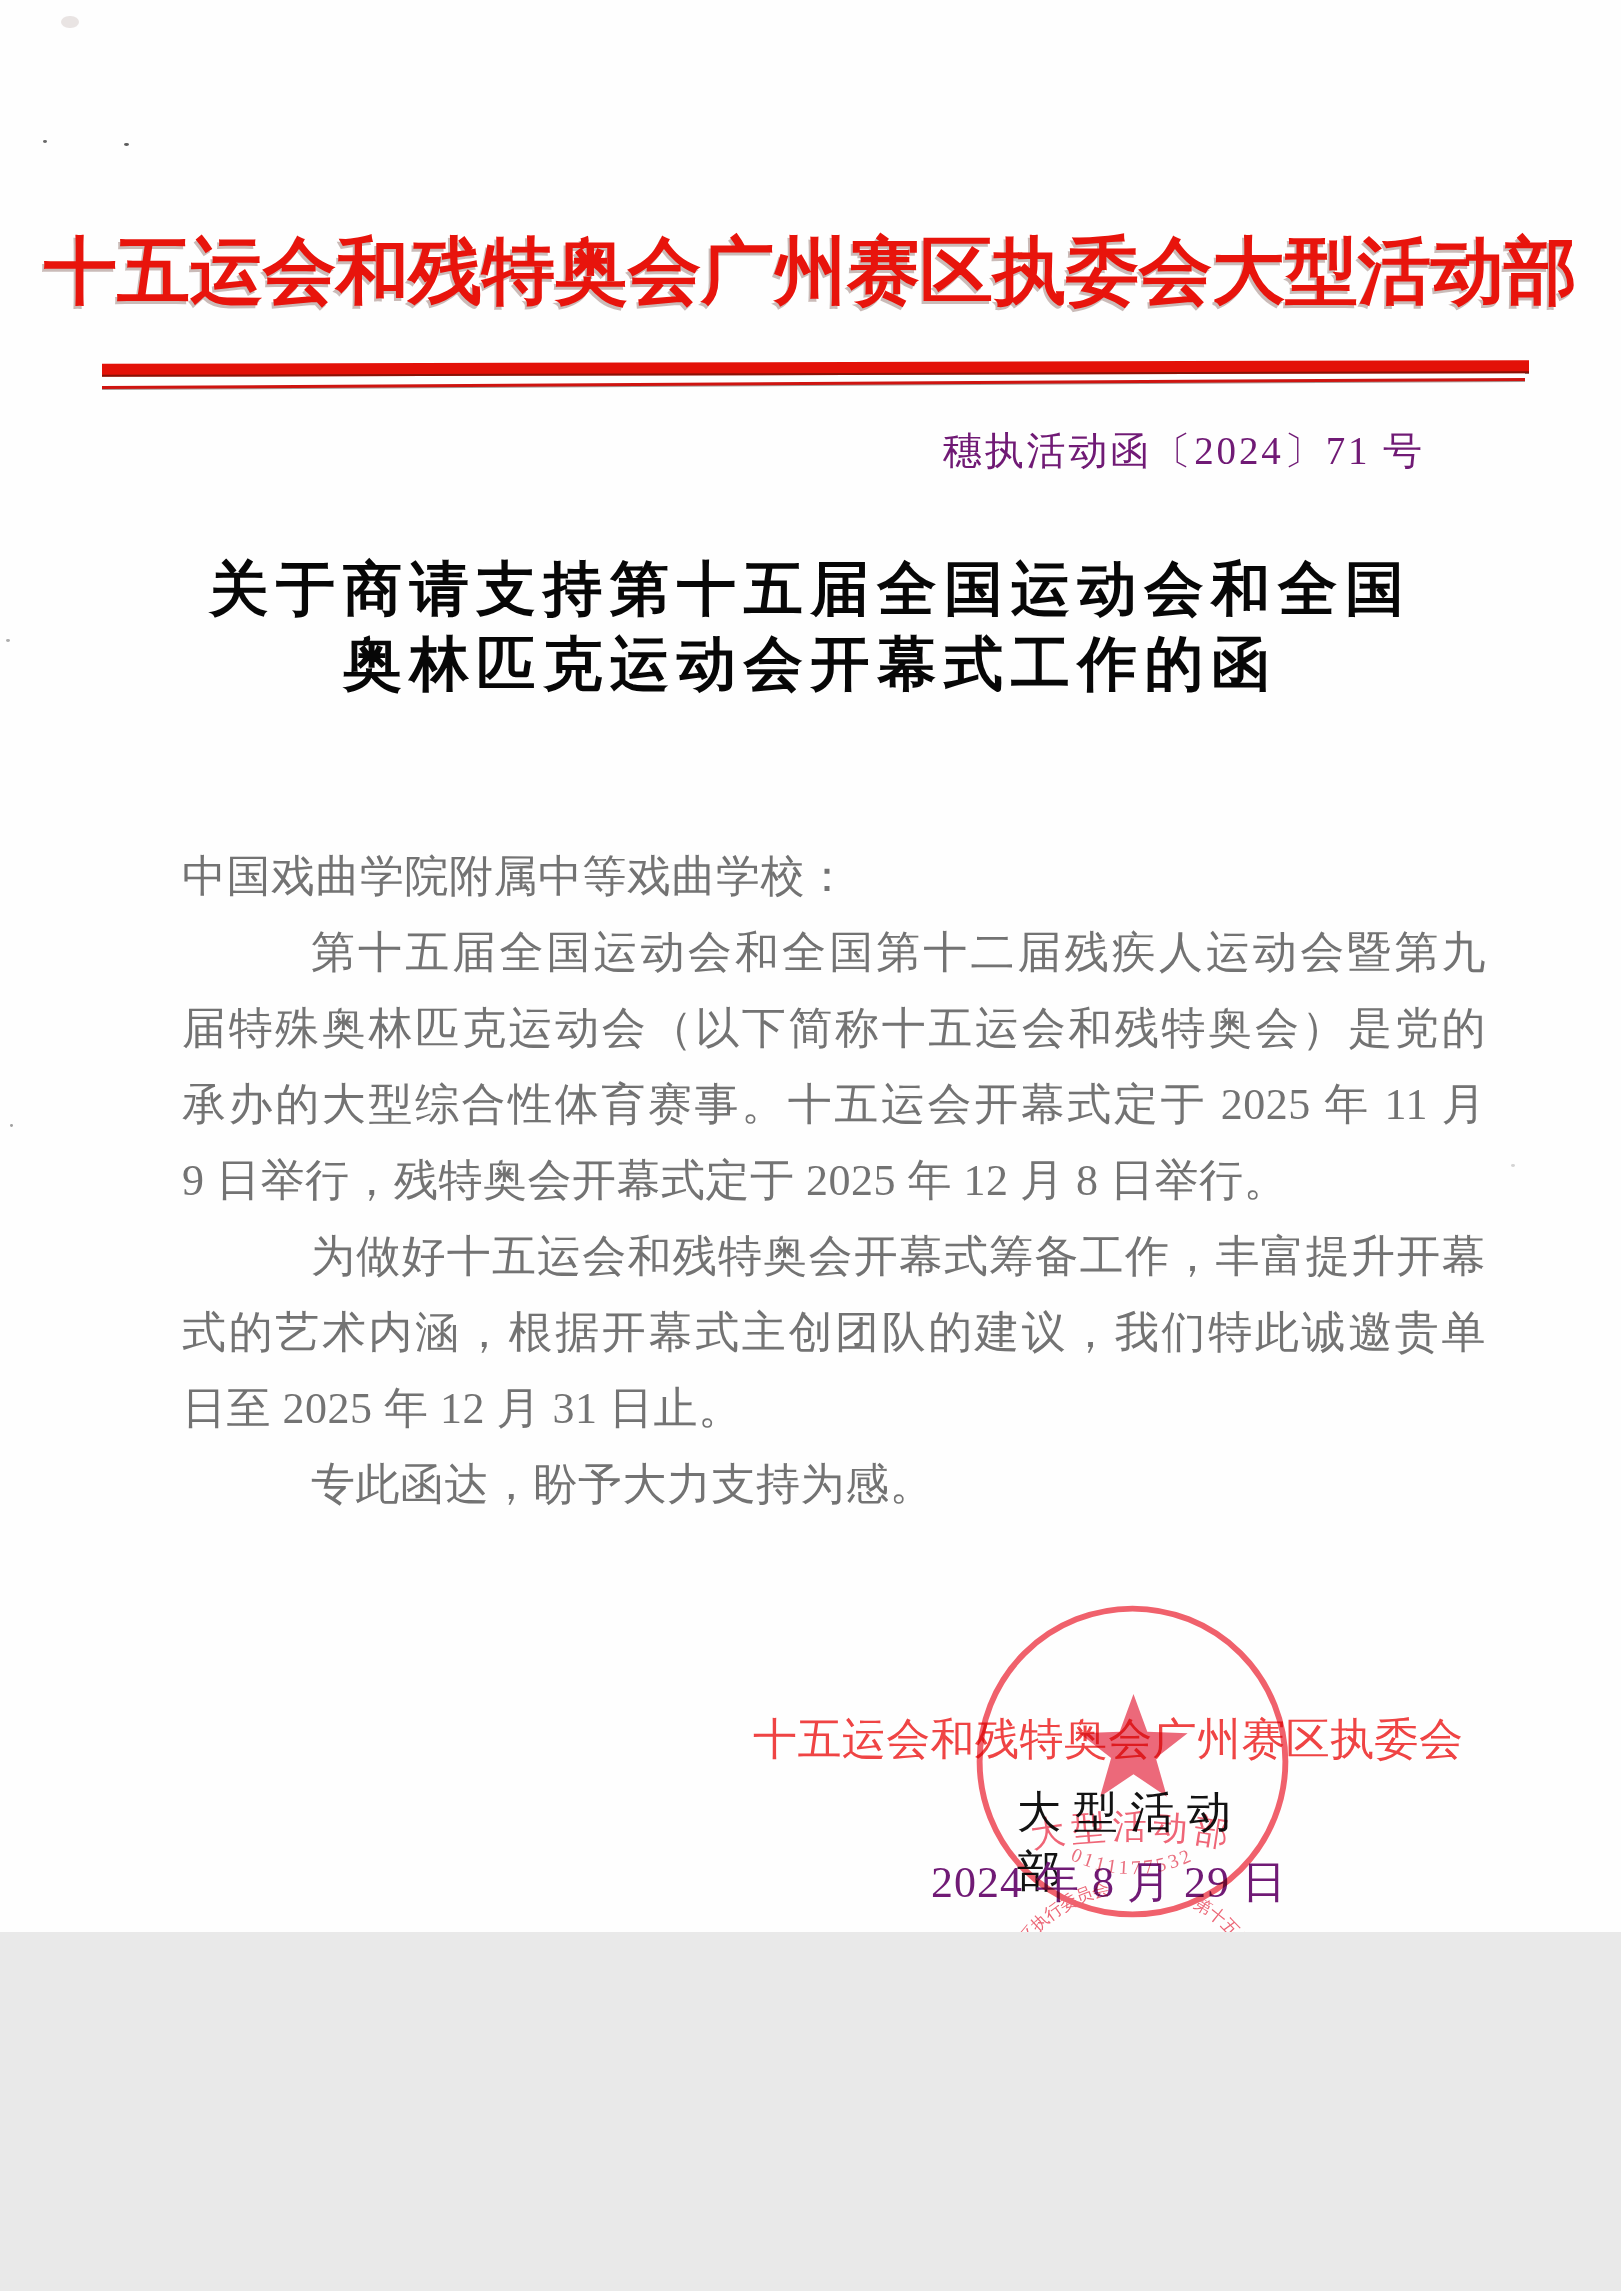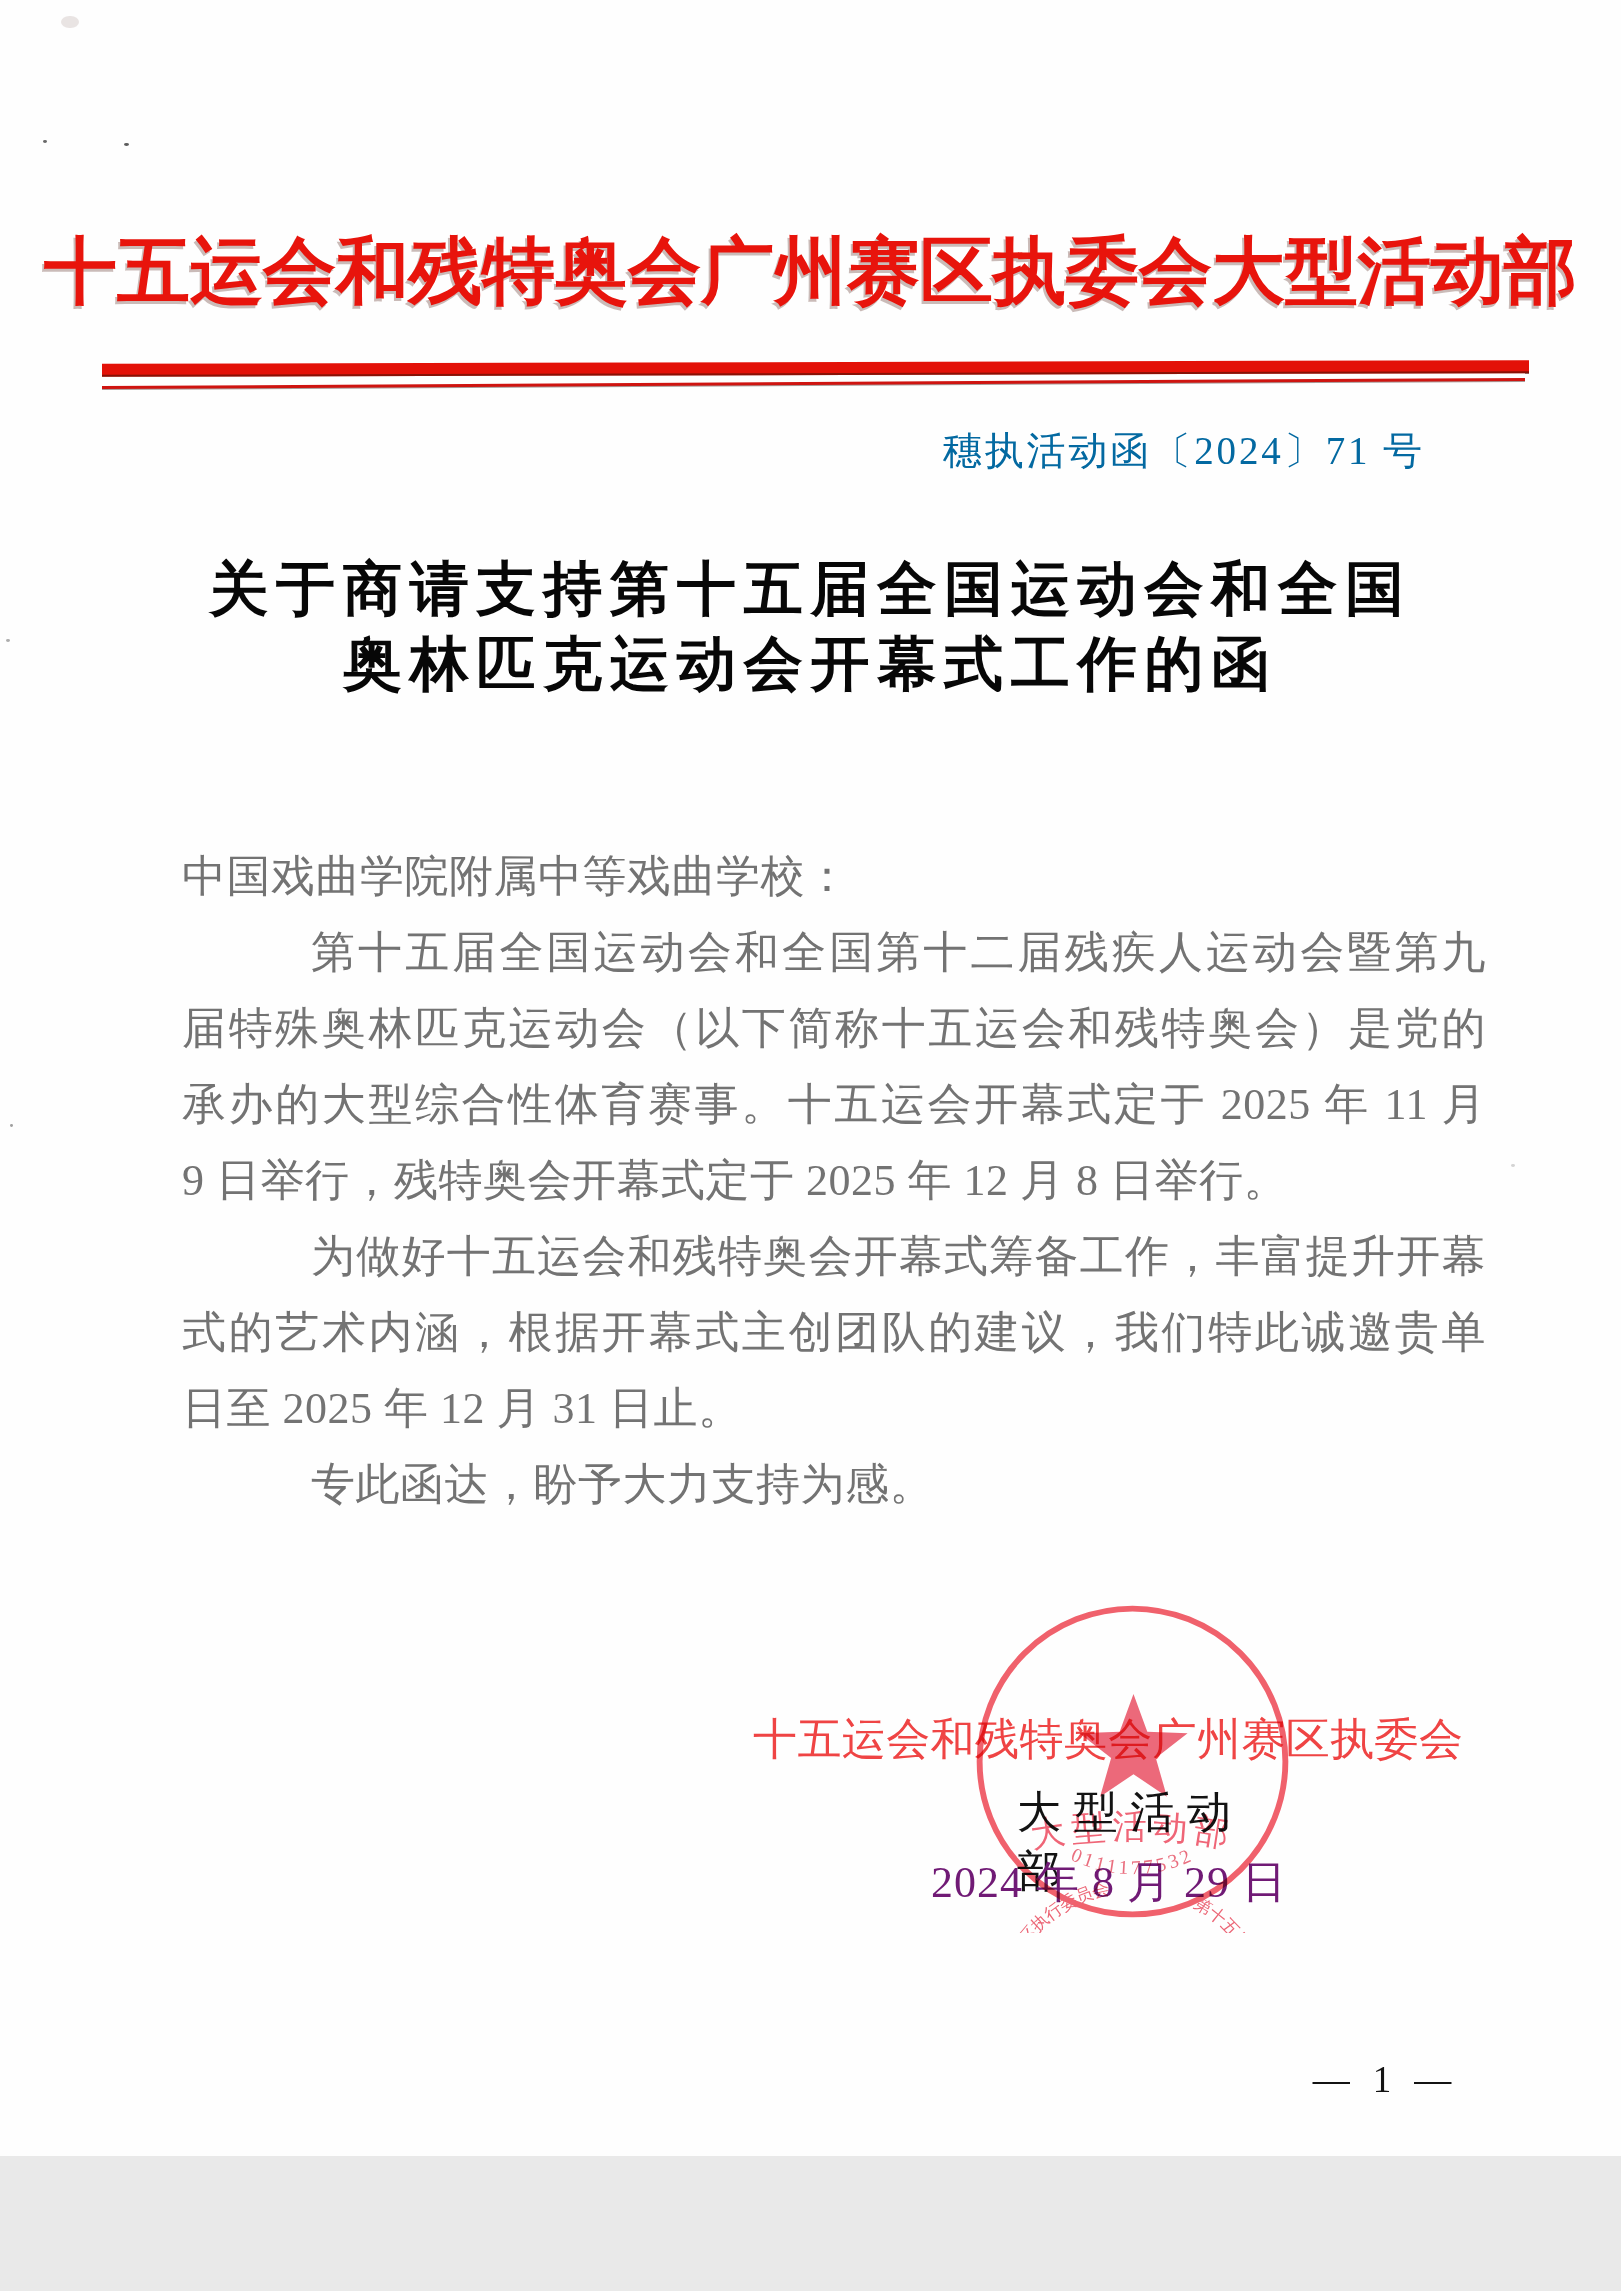--- a/index.html
+++ b/index.html
@@ -1,19 +1,19 @@
 <!DOCTYPE html>
 <html><head>
 <meta charset="utf-8">
 <style>
   * { margin:0; padding:0; box-sizing:border-box; }
   html,body { background:#e9e9e9; }
   .page {
     position:relative;
-    width:1621px; height:2156px;
+    width:1621px; height:1932px;
     margin:0 auto;
     background:#fefefe;
     overflow:hidden;
     font-family:"Liberation Serif","DejaVu Serif",serif;
     color:#121212;
   }
 
   
   .org-title {
     position:absolute; top:223px; left:0; width:1621px;
@@ -32,21 +32,21 @@
   }
   .rule-thin {
     position:absolute; left:102px; top:382px; width:1423px; height:2.9px;
     background:#cf1410;
     box-shadow:0 1px 0 rgba(40,10,4,.4);
     transform:rotate(-0.33deg);
   }
   .doc-number {
     position:absolute; top:424px; right:196px;
     font-size:39px; letter-spacing:2.9px; white-space:nowrap;
-    color:#0369a1;
+    color:#701a75;
   }
 
   
   .doc-title {
     position:absolute; top:552px; left:0; width:1621px;
     text-align:center;
     font-weight:bold; font-size:59px; line-height:75px;
     letter-spacing:7.8px; color:#070707;
   }
   .doc-title .t-line { white-space:nowrap; }

